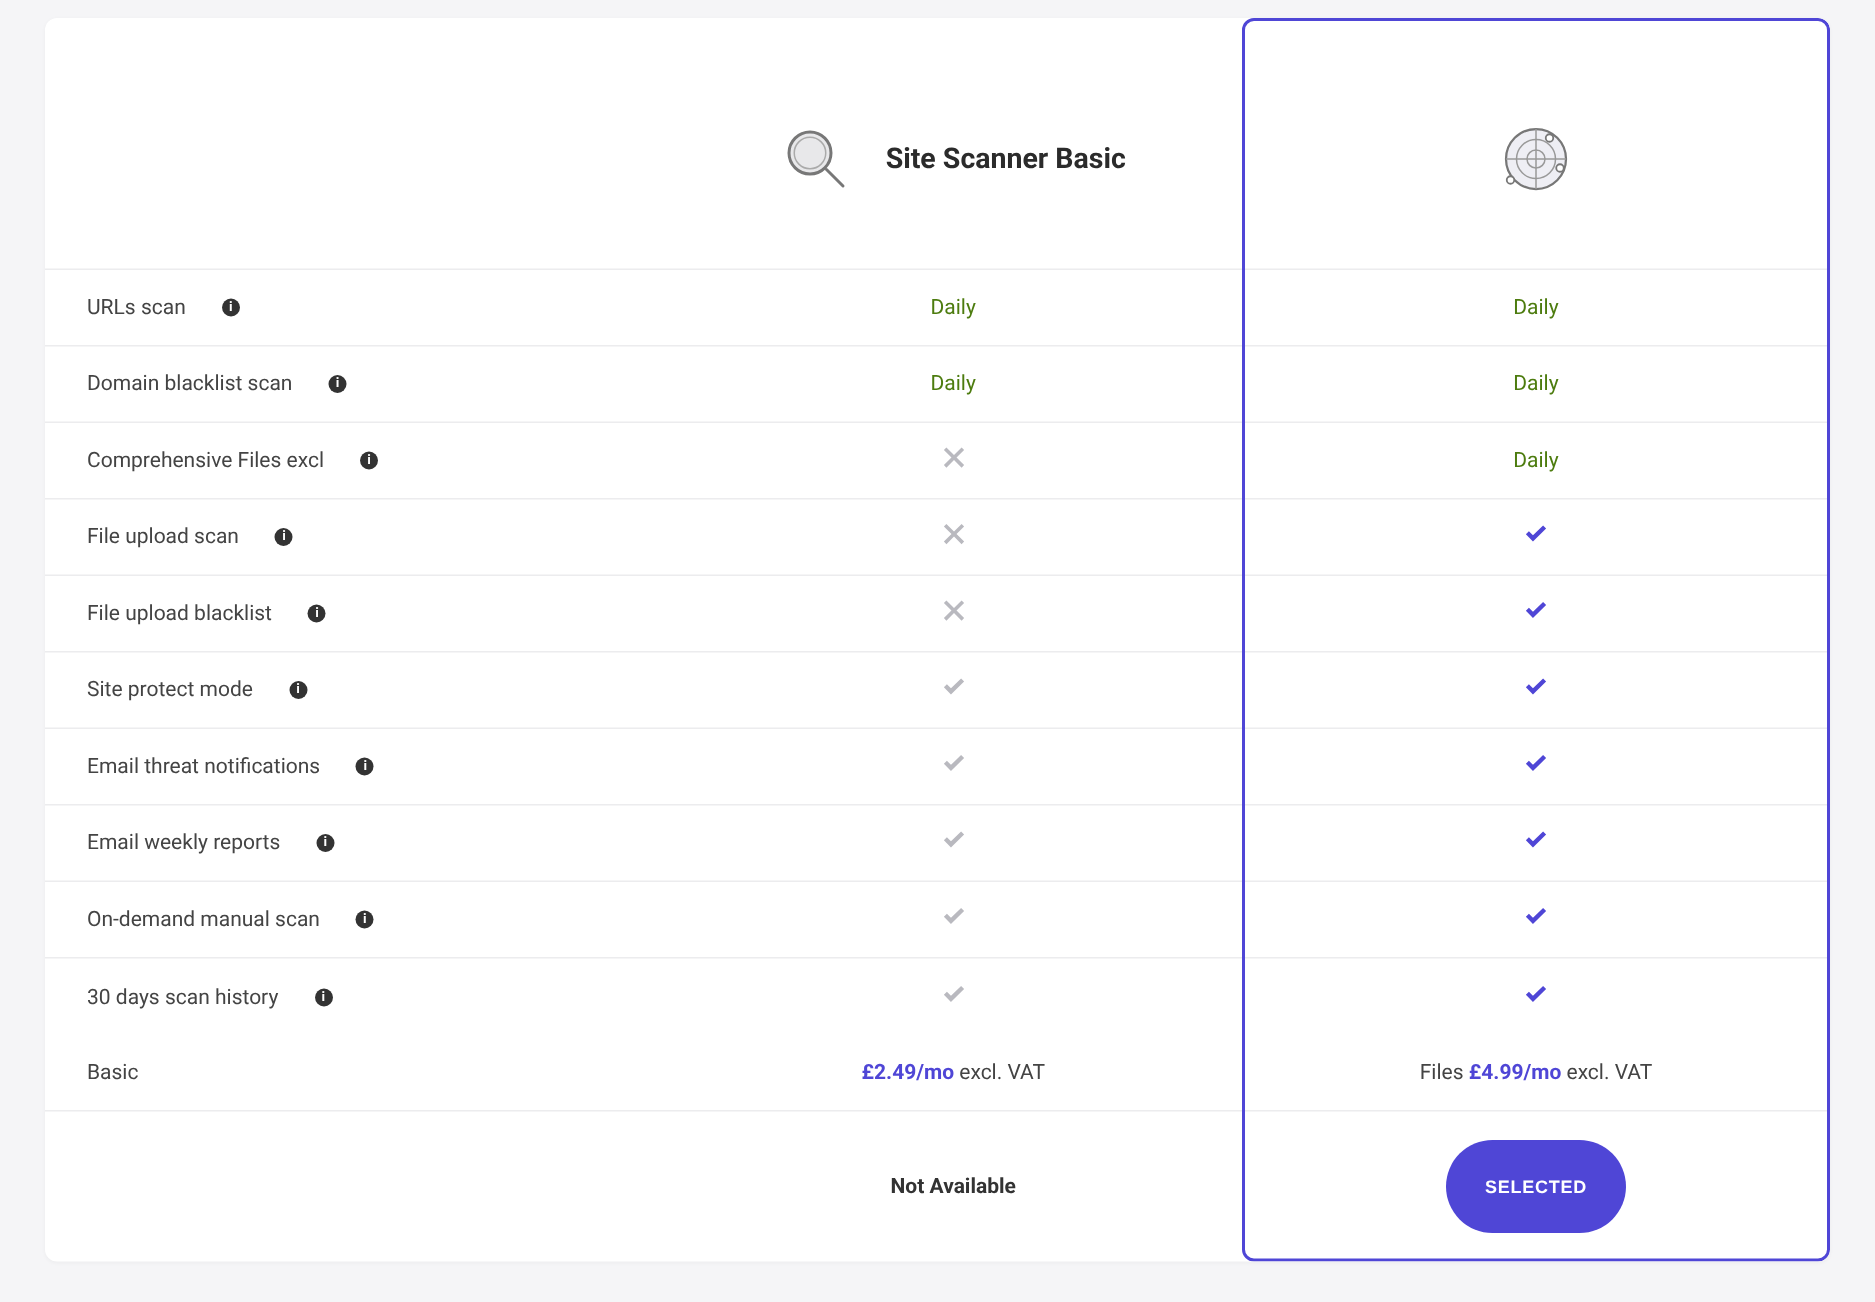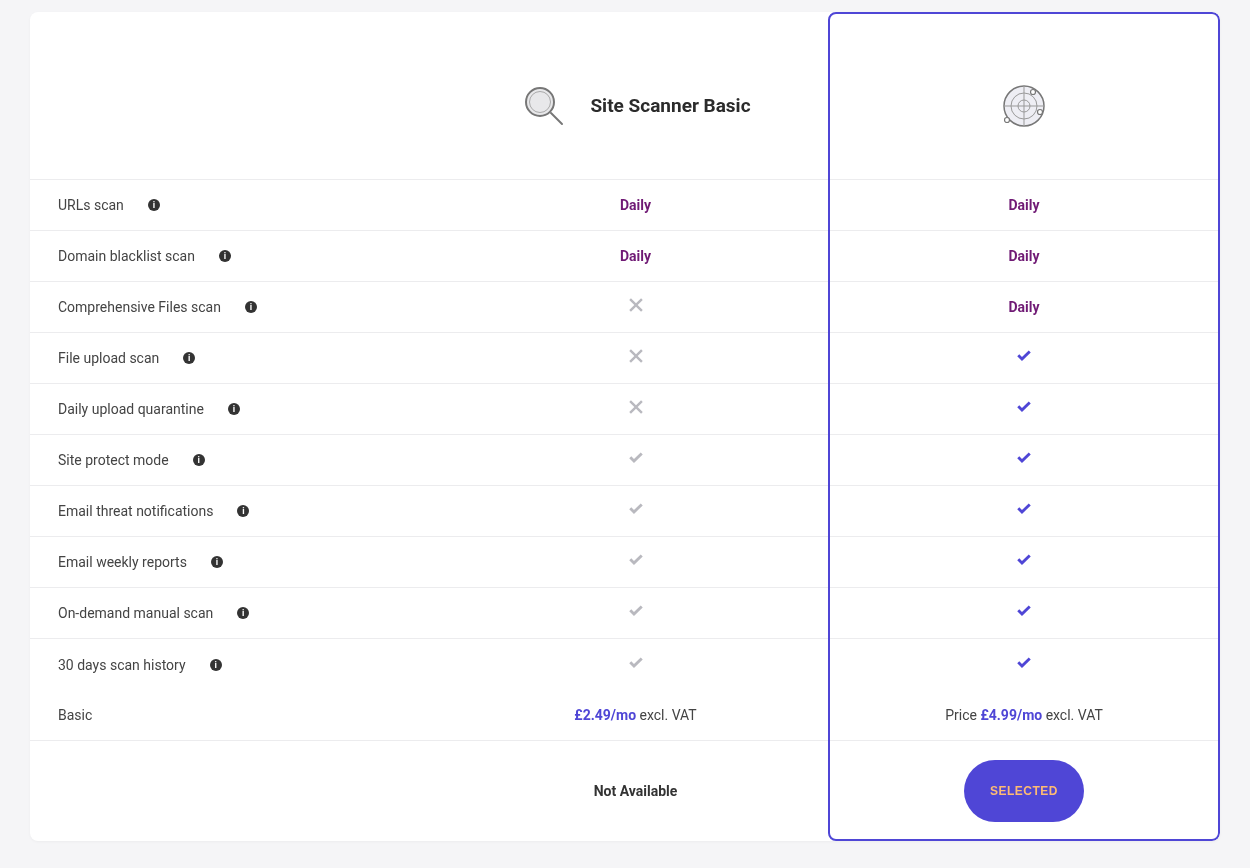--- a/index.html
+++ b/index.html
@@ -57,22 +57,21 @@
       justify-content: center;
       text-align: center;
     }
     .plan-title {
       font-size: 19px;
       font-weight: 700;
       color: #2b2b2b;
     }
     .val-text {
       font-size: 14px;
-      color: #701a75;
-      font-weight: bold;
+      color: #4d7c0f;
     }
     .info-icon {
       display: inline-flex;
       width: 12px;
       height: 12px;
       background: #333;
       color: #fff;
       border-radius: 50%;
       font-size: 9px;
       font-weight: bold;
@@ -99,21 +98,21 @@
       font-size: 14px;
       color: #444;
     }
     .not-available {
       font-size: 14px;
       font-weight: 700;
       color: #333;
     }
     .selected-btn {
       background: #4f46d6;
-      color: #fdba74;
+      color: #ffffff;
       border: none;
       border-radius: 999px;
       padding: 24px 26px;
       font-size: 12px;
       font-weight: 700;
       letter-spacing: 0.5px;
       cursor: pointer;
     }
     
     .premium-highlight {
@@ -191,21 +190,21 @@
     </div>
     <div class="cell plan-col">
       <span class="val-text">Daily</span>
     </div>
     <div class="cell plan-col">
       <span class="val-text">Daily</span>
     </div>
       </div>
       <div class="row feature-row">
     <div class="cell label-cell">
-      <span>Comprehensive Files scan</span>
+      <span>Comprehensive Files excl</span>
       <span class="info-icon">i</span>
     </div>
     <div class="cell plan-col">
       <span><svg class="icon-x" viewBox="0 0 16 16">
               <path d="M3.5 2 2 3.5 6.5 8 2 12.5 3.5 14 8 9.5 12.5 14 14 12.5 9.5 8 14 3.5 12.5 2 8 6.5z"></path>
             </svg></span>
     </div>
     <div class="cell plan-col">
       <span class="val-text">Daily</span>
     </div>
@@ -221,21 +220,21 @@
             </svg></span>
     </div>
     <div class="cell plan-col">
       <span><svg class="icon-check blue" viewBox="0 0 16 16">
               <path d="M6.2 12.4 2 8.2l1.8-1.8 2.4 2.4L12.2 3l1.8 1.8z"></path>
             </svg></span>
     </div>
       </div>
       <div class="row feature-row">
     <div class="cell label-cell">
-      <span>Daily upload quarantine</span>
+      <span>File upload blacklist</span>
       <span class="info-icon">i</span>
     </div>
     <div class="cell plan-col">
       <span><svg class="icon-x" viewBox="0 0 16 16">
               <path d="M3.5 2 2 3.5 6.5 8 2 12.5 3.5 14 8 9.5 12.5 14 14 12.5 9.5 8 14 3.5 12.5 2 8 6.5z"></path>
             </svg></span>
     </div>
     <div class="cell plan-col">
       <span><svg class="icon-check blue" viewBox="0 0 16 16">
               <path d="M6.2 12.4 2 8.2l1.8-1.8 2.4 2.4L12.2 3l1.8 1.8z"></path>
@@ -328,21 +327,21 @@
     <div class="cell label-cell">
       <span>Basic</span>
     </div>
     <div class="cell plan-col">
       <span class="price-label">
         <span></span><span class="price-highlight">£2.49/mo</span><span> excl. VAT</span>
       </span>
     </div>
     <div class="cell plan-col">
       <span class="price-label">
-        <span>Price </span><span class="price-highlight">£4.99/mo</span><span> excl. VAT</span>
+        <span>Files </span><span class="price-highlight">£4.99/mo</span><span> excl. VAT</span>
       </span>
     </div>
   </div>
 
   <div class="row action-row">
     <div class="cell"></div>
     <div class="cell plan-col">
       <span class="not-available">Not Available</span>
     </div>
     <div class="cell plan-col">

